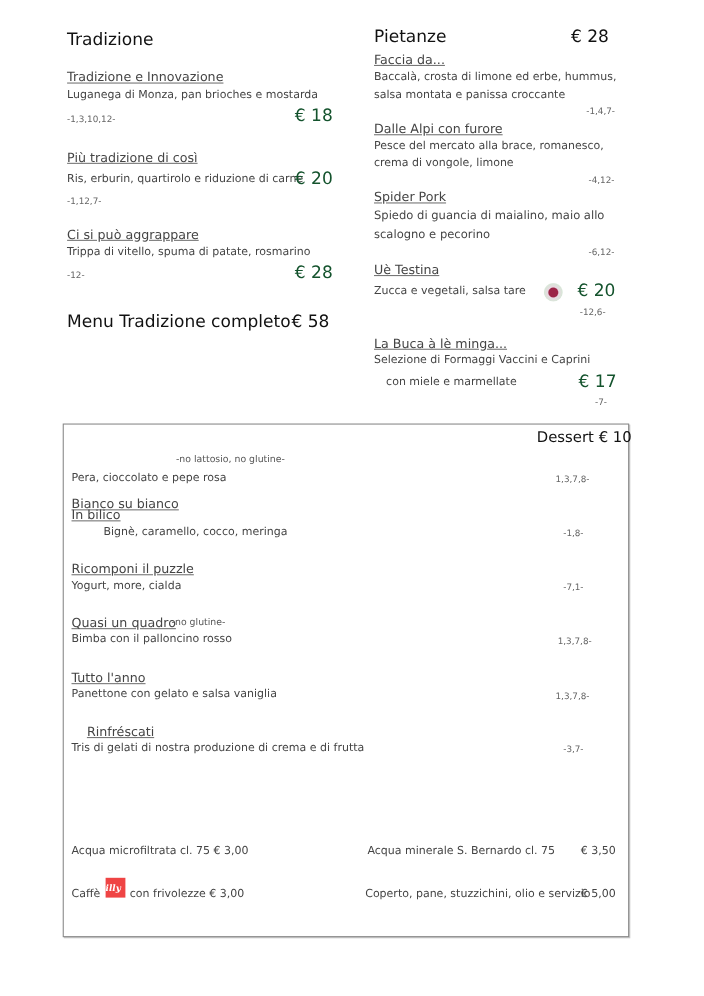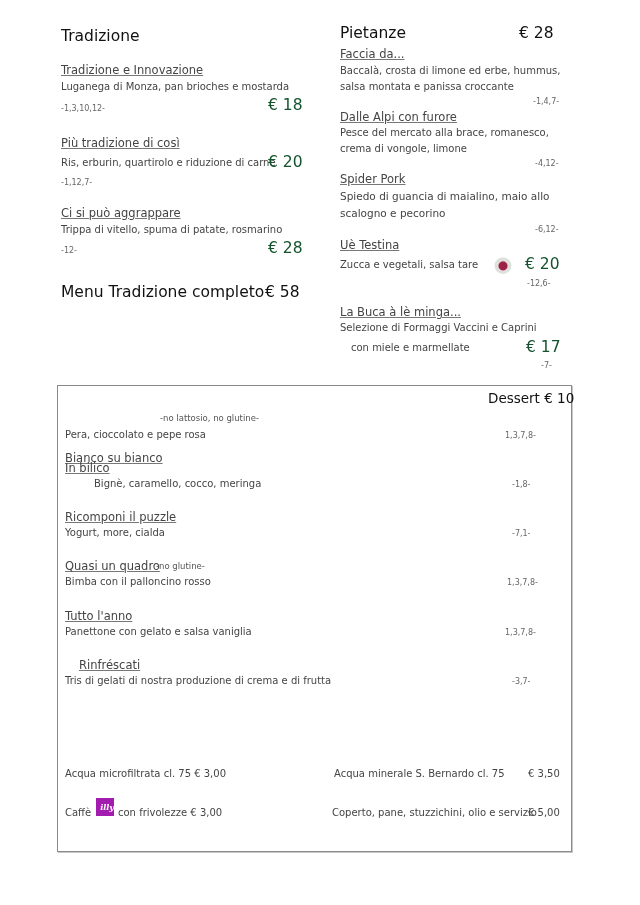--- a/index.html
+++ b/index.html
@@ -8,22 +8,22 @@
   .abs { position:absolute; white-space:nowrap; }
   .h-title { font-size:15.5px; color:#111; font-weight:500; }
   .dish { font-size:11.5px; color:#444; text-decoration:underline; text-decoration-color:#777; }
   .desc { font-size:10px; color:#444; }
   .allerg { font-size:8px; color:#666; }
   .price { font-size:15.5px; color:#14532d; font-weight:500; }
   .note { font-size:8.5px; color:#555; }
   .dessert-box { position:absolute; left:57px; top:385px; width:515px; height:467px;
                  border:1px solid #8a8a8a; box-shadow:1px 1px 0 #c8c8c8; box-sizing:border-box; }
   .foot { font-size:10px; color:#444; }
-  .illy { display:inline-block; width:18px; height:18px; background:#a21caf; color:#fff;
-          font-size:8px; font-style:italic; font-weight:bold; text-align:right; line-height:18px;
+  .illy { display:inline-block; width:18px; height:18px; background:#ef4444; color:#fff;
+          font-size:8px; font-style:italic; font-weight:bold; text-align:left; line-height:18px;
           vertical-align:bottom; font-family:"DejaVu Serif", serif; }
   .wine-icon { display:inline-block; width:18px; height:18px; border-radius:50%;
                background:radial-gradient(circle at 50% 55%, #9b2446 0 4px, #e9d9e2 5px, #d8e6d8 8px, transparent 9px); }
 </style>
 </head>
 <body>
 
 <div class="abs h-title" style="left:61px;top:27px;">Tradizione</div>
 
 <div class="abs dish" style="left:61px;top:63px;">Tradizione e Innovazione</div>

